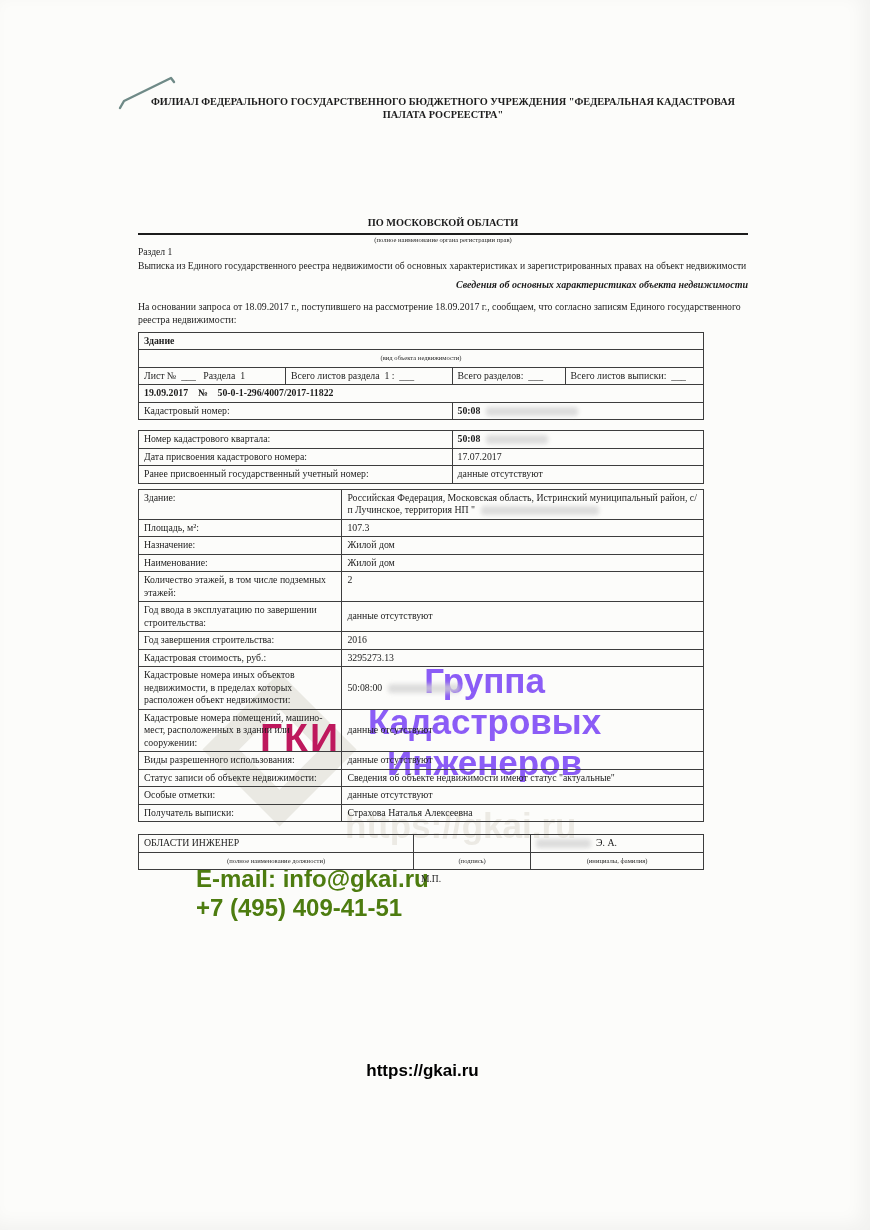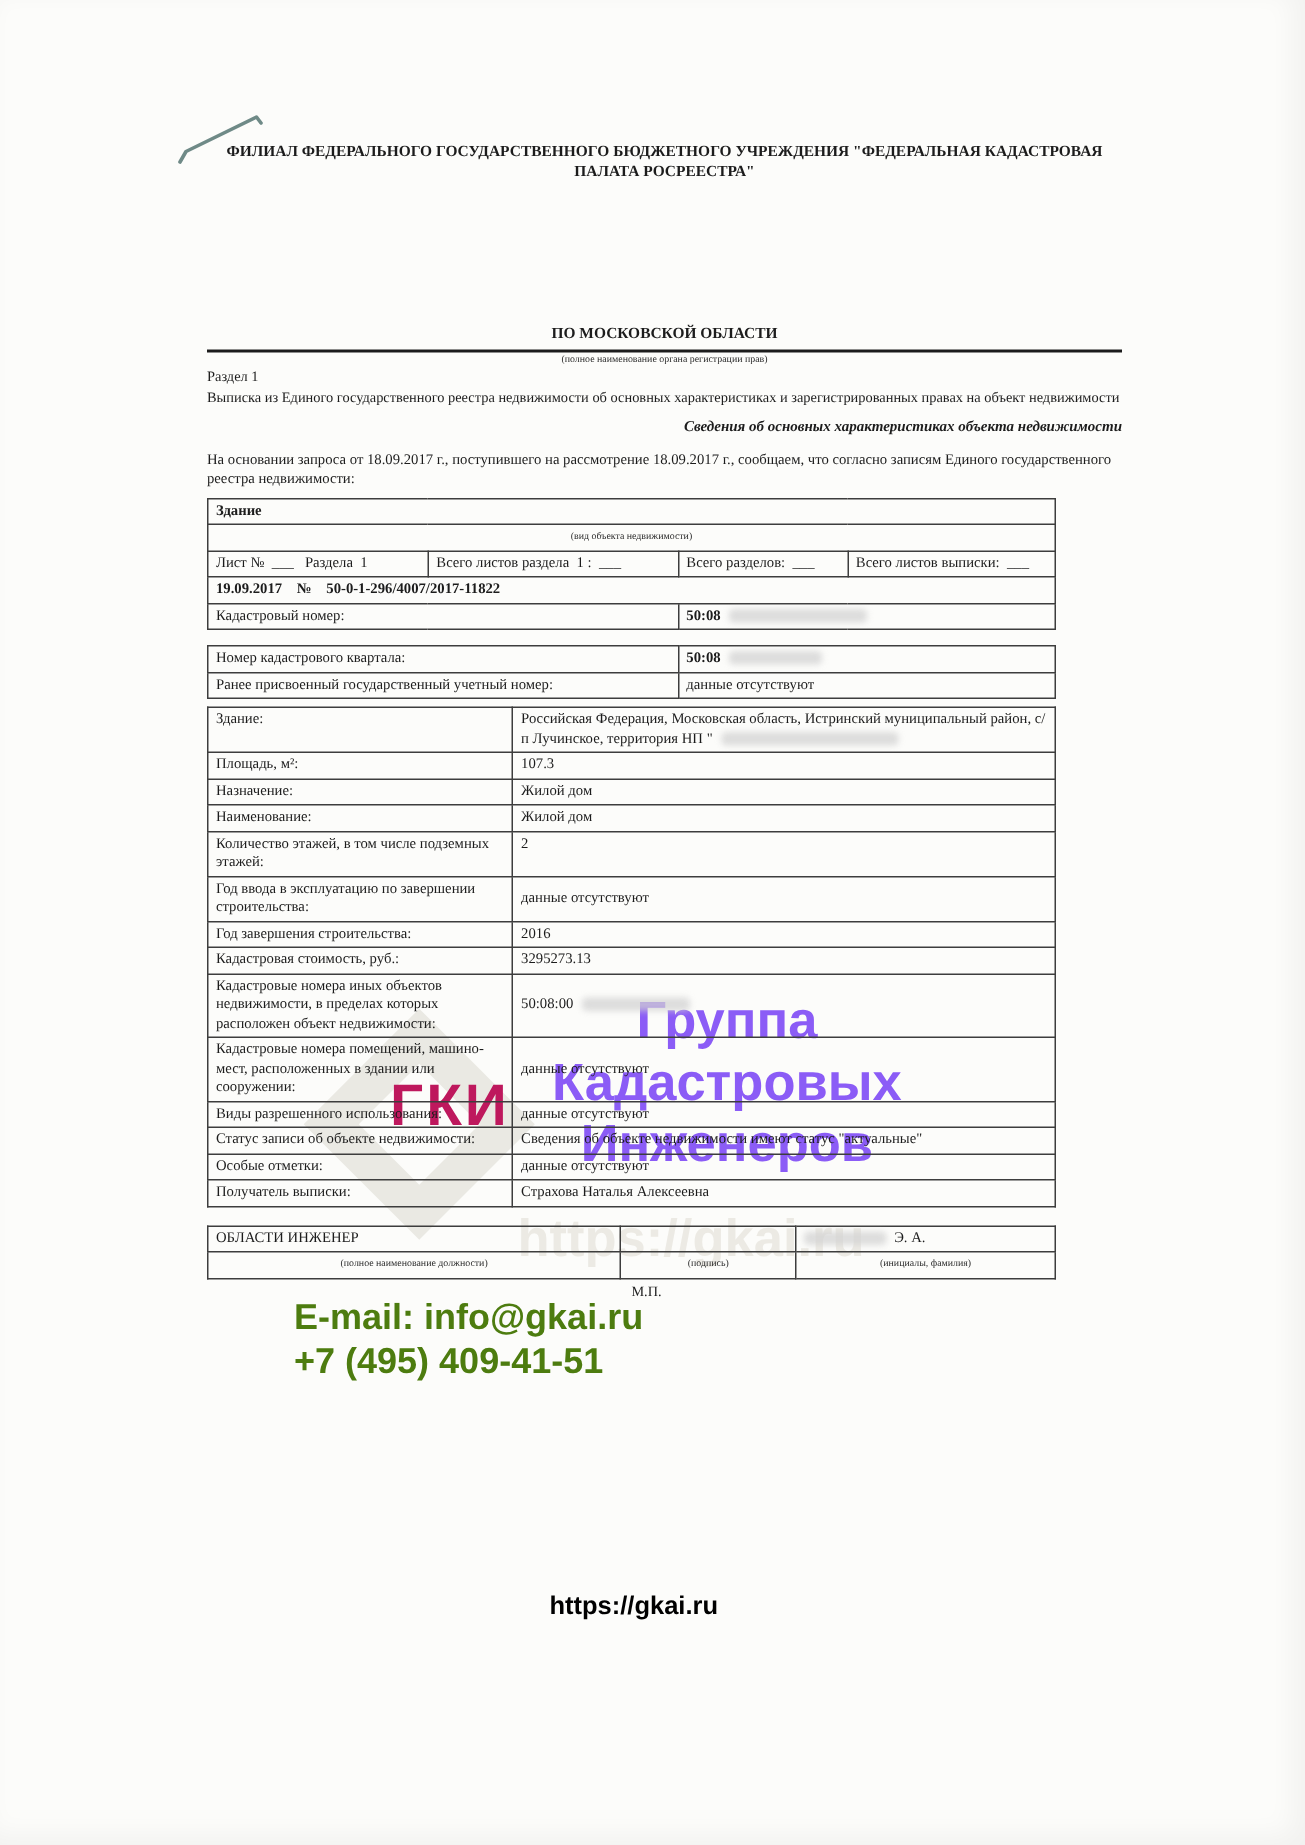--- a/index.html
+++ b/index.html
@@ -127,20 +127,24 @@
       <colgroup>
           <col style="width:55.5%">
           <col style="width:44.5%">
         </colgroup>
       <tbody>
           <tr>
         <td>Номер кадастрового квартала:</td>
         <td class="b"><span>50:08</span><span class="redact rw60"></span></td>
       </tr>
       <tr>
+        <td>Дата присвоения кадастрового номера:</td>
+        <td>17.07.2017</td>
+      </tr>
+      <tr>
         <td>Ранее присвоенный государственный учетный номер:</td>
         <td>данные отсутствуют</td>
       </tr>
     </tbody>
       </table>
 
     <table class="tbl t3">
       <colgroup>
           <col style="width:36%">
           <col style="width:64%">

